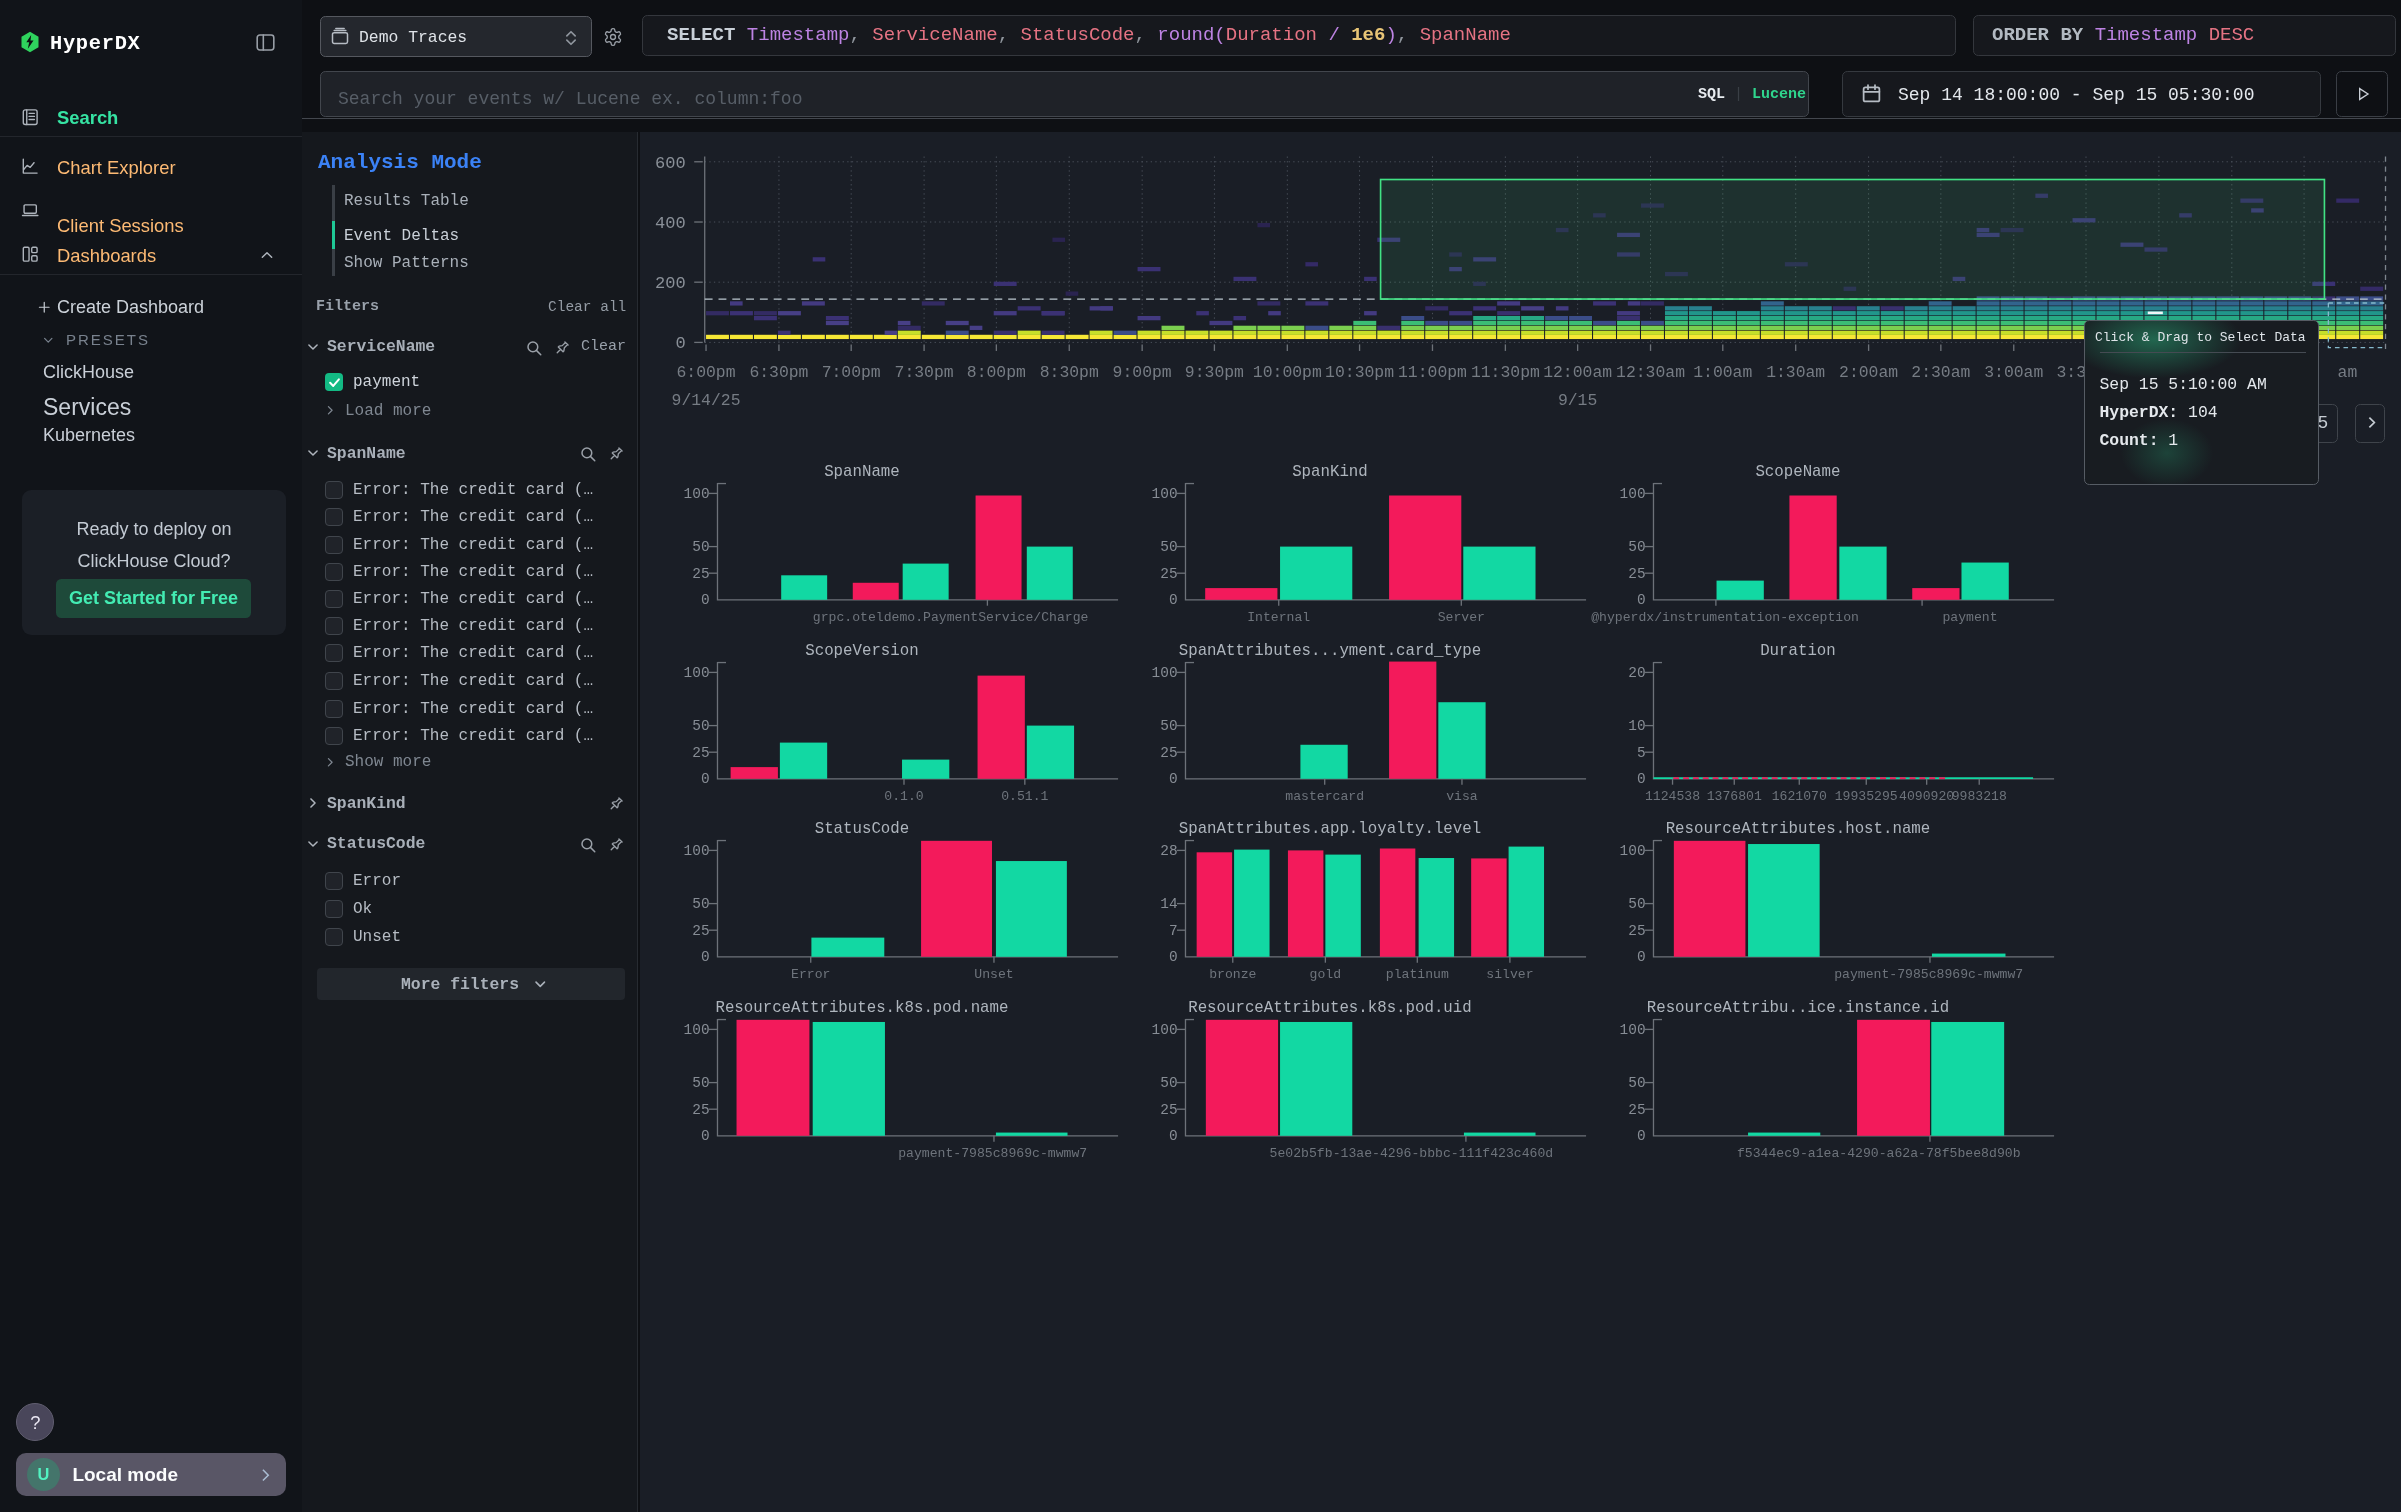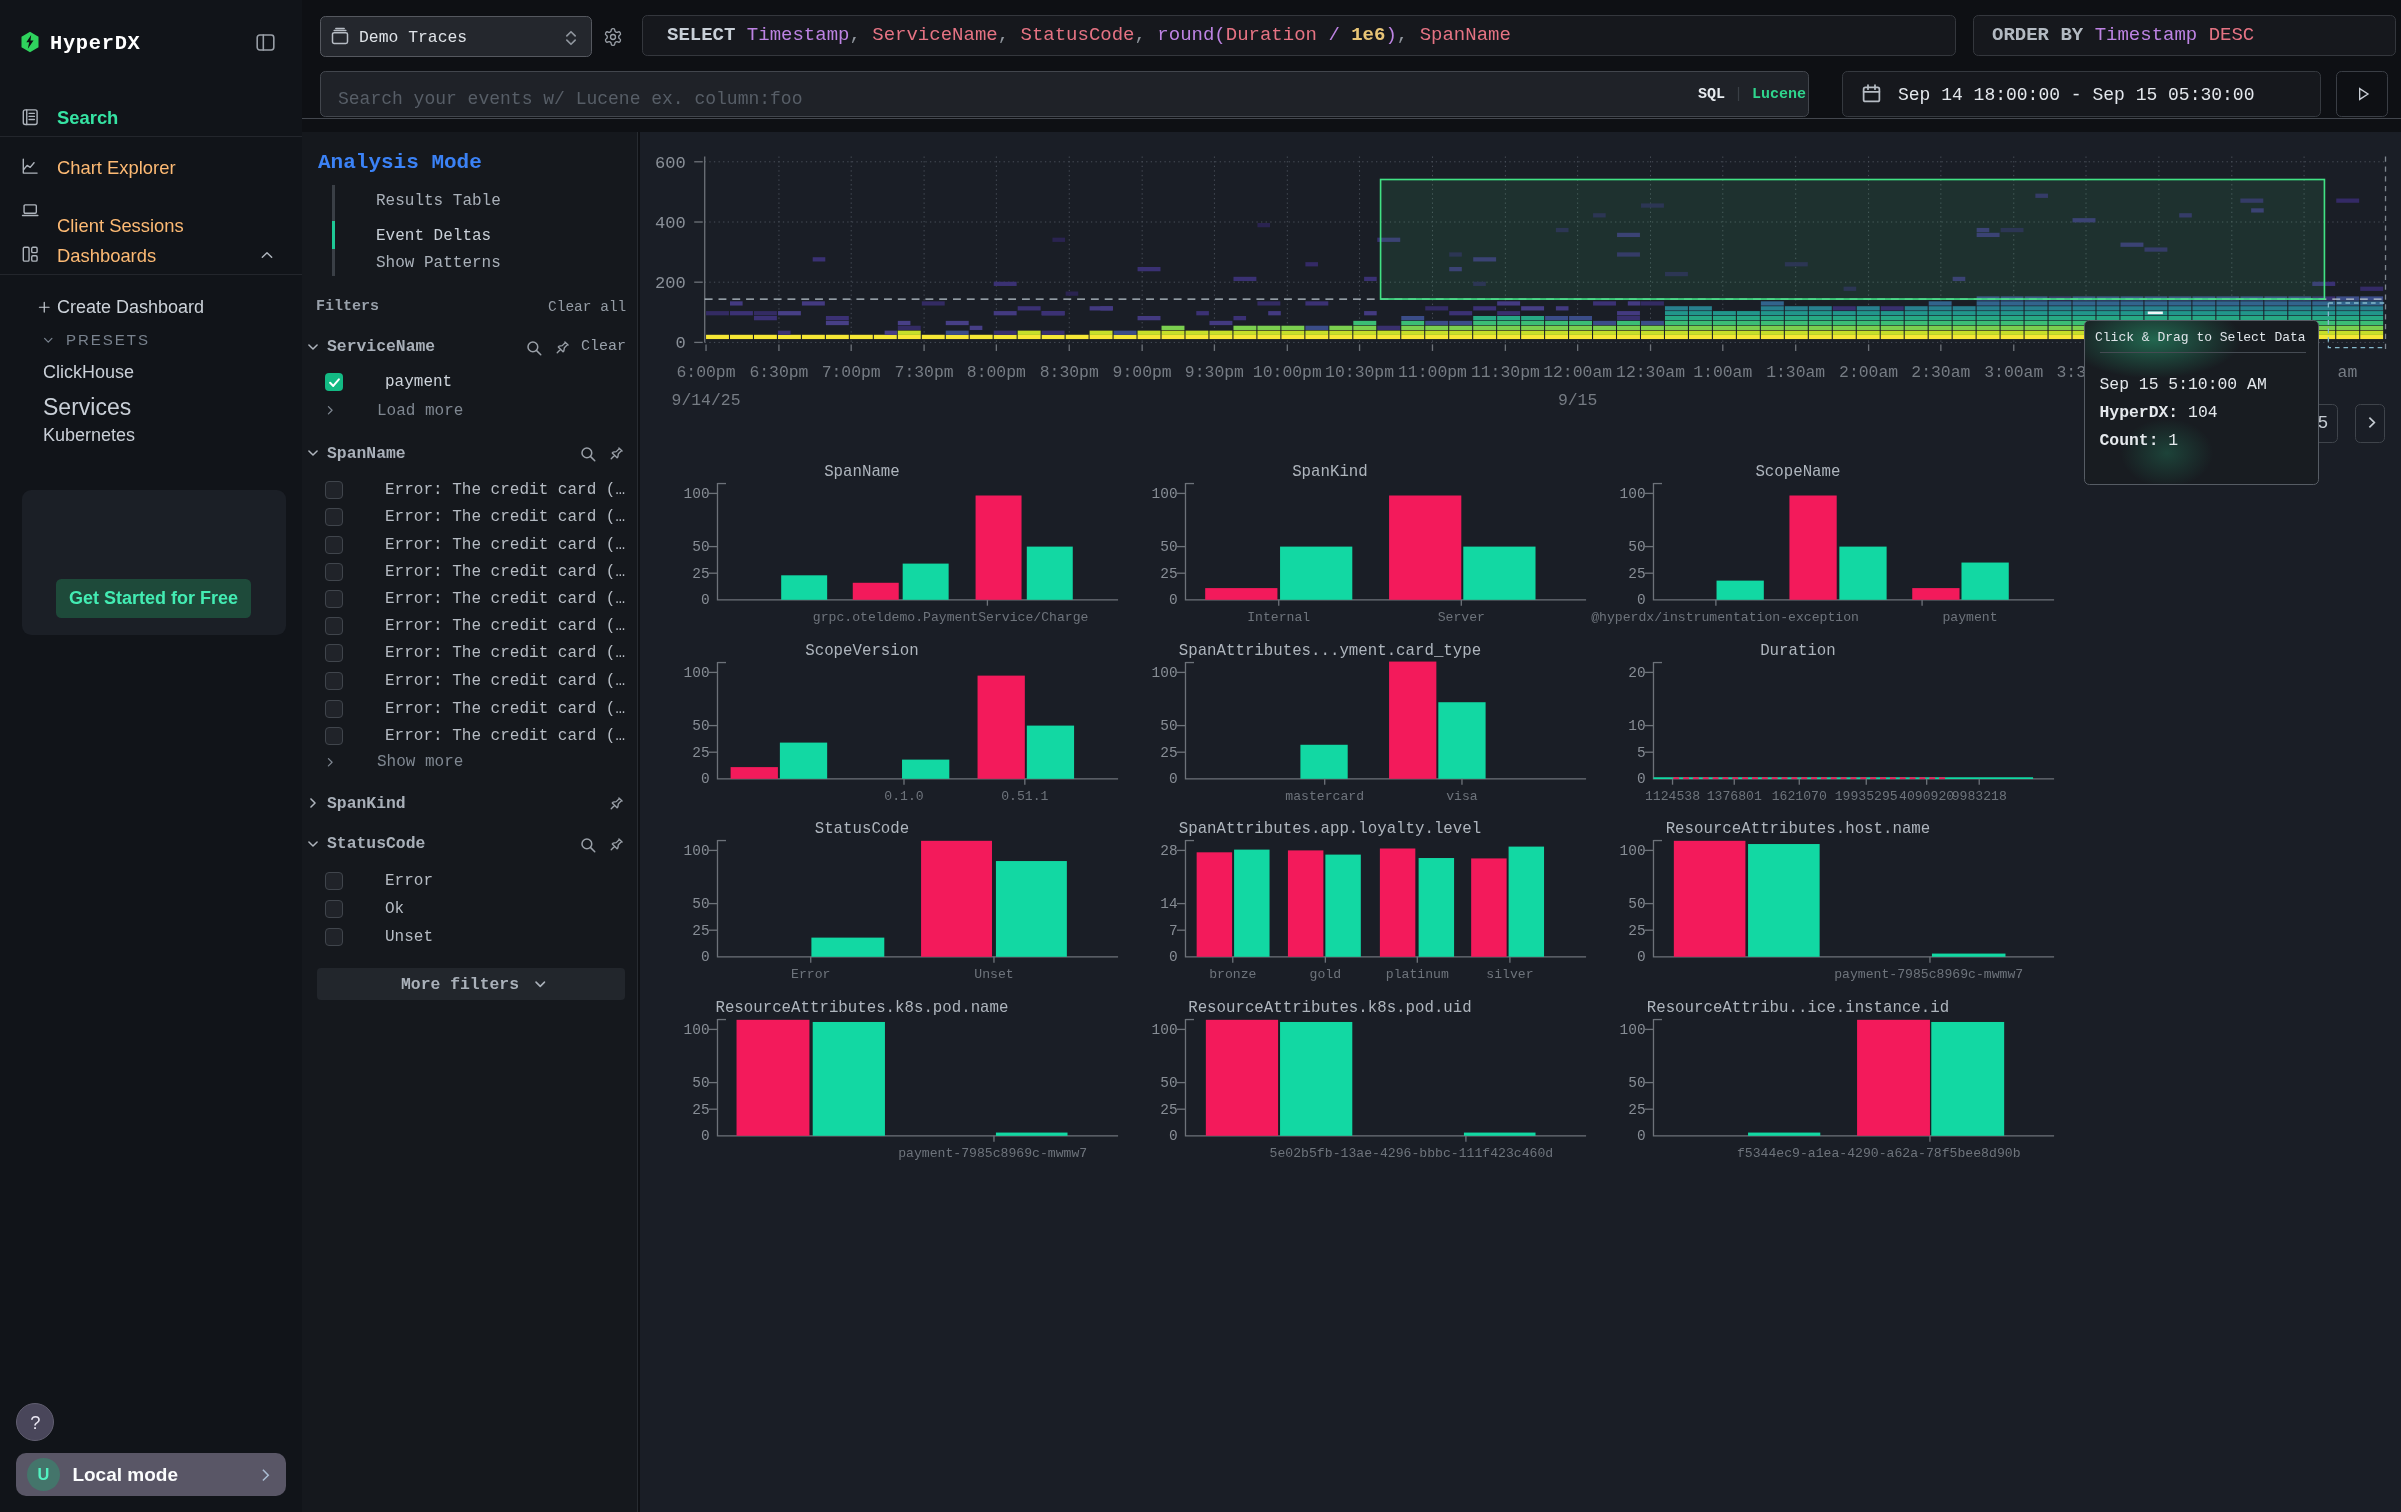--- a/index.html
+++ b/index.html
@@ -11,21 +11,21 @@
 .sdiv { position:absolute; left:0; width:302px; height:1.3px; background:#23262c; }
 .nav { font-family:'Liberation Sans', sans-serif; font-size:18.4px; color:#fdba74; }
 .mc { position:absolute; overflow:visible; }
 .ct { font:24px "Liberation Mono", monospace; fill:#aeb5bd; }
 .tl { font:22px "Liberation Mono", monospace; fill:#878d95; }
 .xl { font:20px "Liberation Mono", monospace; fill:#6e747c; }
 .hl { font:26px "Liberation Mono", monospace; fill:#8a9098; }
 .ht { font:25px "Liberation Mono", monospace; fill:#767c84; }
 #hm { position:absolute; overflow:visible; }
 .cb { position:absolute; width:18px; height:18px; border-radius:4px; background:#202329; border:1.3px solid #40454c; }
-.fitem { position:absolute; font-size:16px; color:#b6bcc4; white-space:nowrap;margin-left:32px; }
+.fitem { position:absolute; font-size:16px; color:#b6bcc4; white-space:nowrap; }
 </style></head><body>
 <div id="sidebar"></div>
 <svg style="position:absolute;left:20.4px;top:31px" width="20" height="22" viewBox="0 0 24 26">
 <path d="M12 0.8 L22.2 6.6 V19.4 L12 25.2 L1.8 19.4 V6.6 Z" fill="#2fd35d"></path>
 <path d="M13.4 4.5 L7.6 13.4 h3.4 l-1.6 7.6 6.8 -9.8 h-3.6 Z" fill="#0e1013"></path>
   </svg>
 <div class="t " style="left:50px;top:32px"><b style="font-size:20.4px;color:#fff;letter-spacing:0.7px">HyperDX</b></div>
 <svg style="position:absolute;left:255px;top:32px" width="21" height="21" viewBox="0 0 24 24" fill="none" stroke="#9aa0a8" stroke-width="1.8" stroke-linecap="round" stroke-linejoin="round">
     <rect x="2.5" y="3.5" width="19" height="17" rx="3"></rect>
     <path d="M9.5 3.5 V20.5"></path>
@@ -60,20 +60,21 @@
   </svg>
 <div class="t " style="left:57px;top:297px"><span class="nav" style="font-size:18px;color:#ccd2d9">Create Dashboard</span></div>
 <svg style="position:absolute;left:42px;top:334px" width="12.5" height="12.5" viewBox="0 0 24 24" fill="none" stroke="#79828e" stroke-width="2.4" stroke-linecap="round" stroke-linejoin="round">
     <path d="M5 8.5 L12 15.5 L19 8.5"></path>
   </svg>
 <div class="t " style="left:66px;top:331px"><span style="font-family:Liberation Sans, sans-serif;font-size:15px;color:#79828e;letter-spacing:2px">PRESETS</span></div>
 <div class="t " style="left:43px;top:362px"><span class="nav" style="font-size:18px;color:#c9cfd7">ClickHouse</span></div>
 <div class="t " style="left:43px;top:394px"><span class="nav" style="font-size:23px;color:#c9cfd7">Services</span></div>
 <div class="t " style="left:43px;top:425px"><span class="nav" style="font-size:18px;color:#c9cfd7">Kubernetes</span></div>
 <div style="position:absolute;left:22px;top:490px;width:264px;height:145px;border-radius:9.2px;background:#1b1f26;">
+<div style="font-family:'Liberation Sans', sans-serif;font-size:18px;color:#c3cad3;text-align:center;margin-top:23px;line-height:32px">Ready to deploy on<br>ClickHouse Cloud?</div>
 <div style="position:absolute;left:34px;top:89px;width:195px;height:39px;border-radius:5.3px;background:#1e4a3a;
 font-family:'Liberation Sans', sans-serif;font-size:18px;font-weight:bold;color:#43ecb3;text-align:center;line-height:39px">Get Started for Free</div>
 </div>
 <div style="position:absolute;left:16.4px;top:1403px;width:38px;height:38px;border-radius:50%;background:#49465a;border:1.3px solid #615e70;
 font-family:'Liberation Sans', sans-serif;font-size:18.4px;color:#e9e6f2;text-align:center;line-height:37px">?</div>
 <div style="position:absolute;left:16.4px;top:1453px;width:270px;height:43px;border-radius:10px;background:#595666;">
 <div style="position:absolute;left:10.5px;top:5.3px;width:33px;height:33px;border-radius:50%;background:#44756b;
 font-family:'Liberation Sans', sans-serif;font-size:16.4px;font-weight:bold;color:#52f2c1;text-align:center;line-height:33px">U</div>
 <div style="position:absolute;left:56px;top:11.2px;font-family:'Liberation Sans', sans-serif;font-size:19px;font-weight:bold;color:#fbfcfd">Local mode</div>
 <svg style="position:absolute;right:12px;top:12.5px" width="18.4" height="18.4" viewBox="0 0 24 24" fill="none" stroke="#a9bcd2" stroke-width="2">

